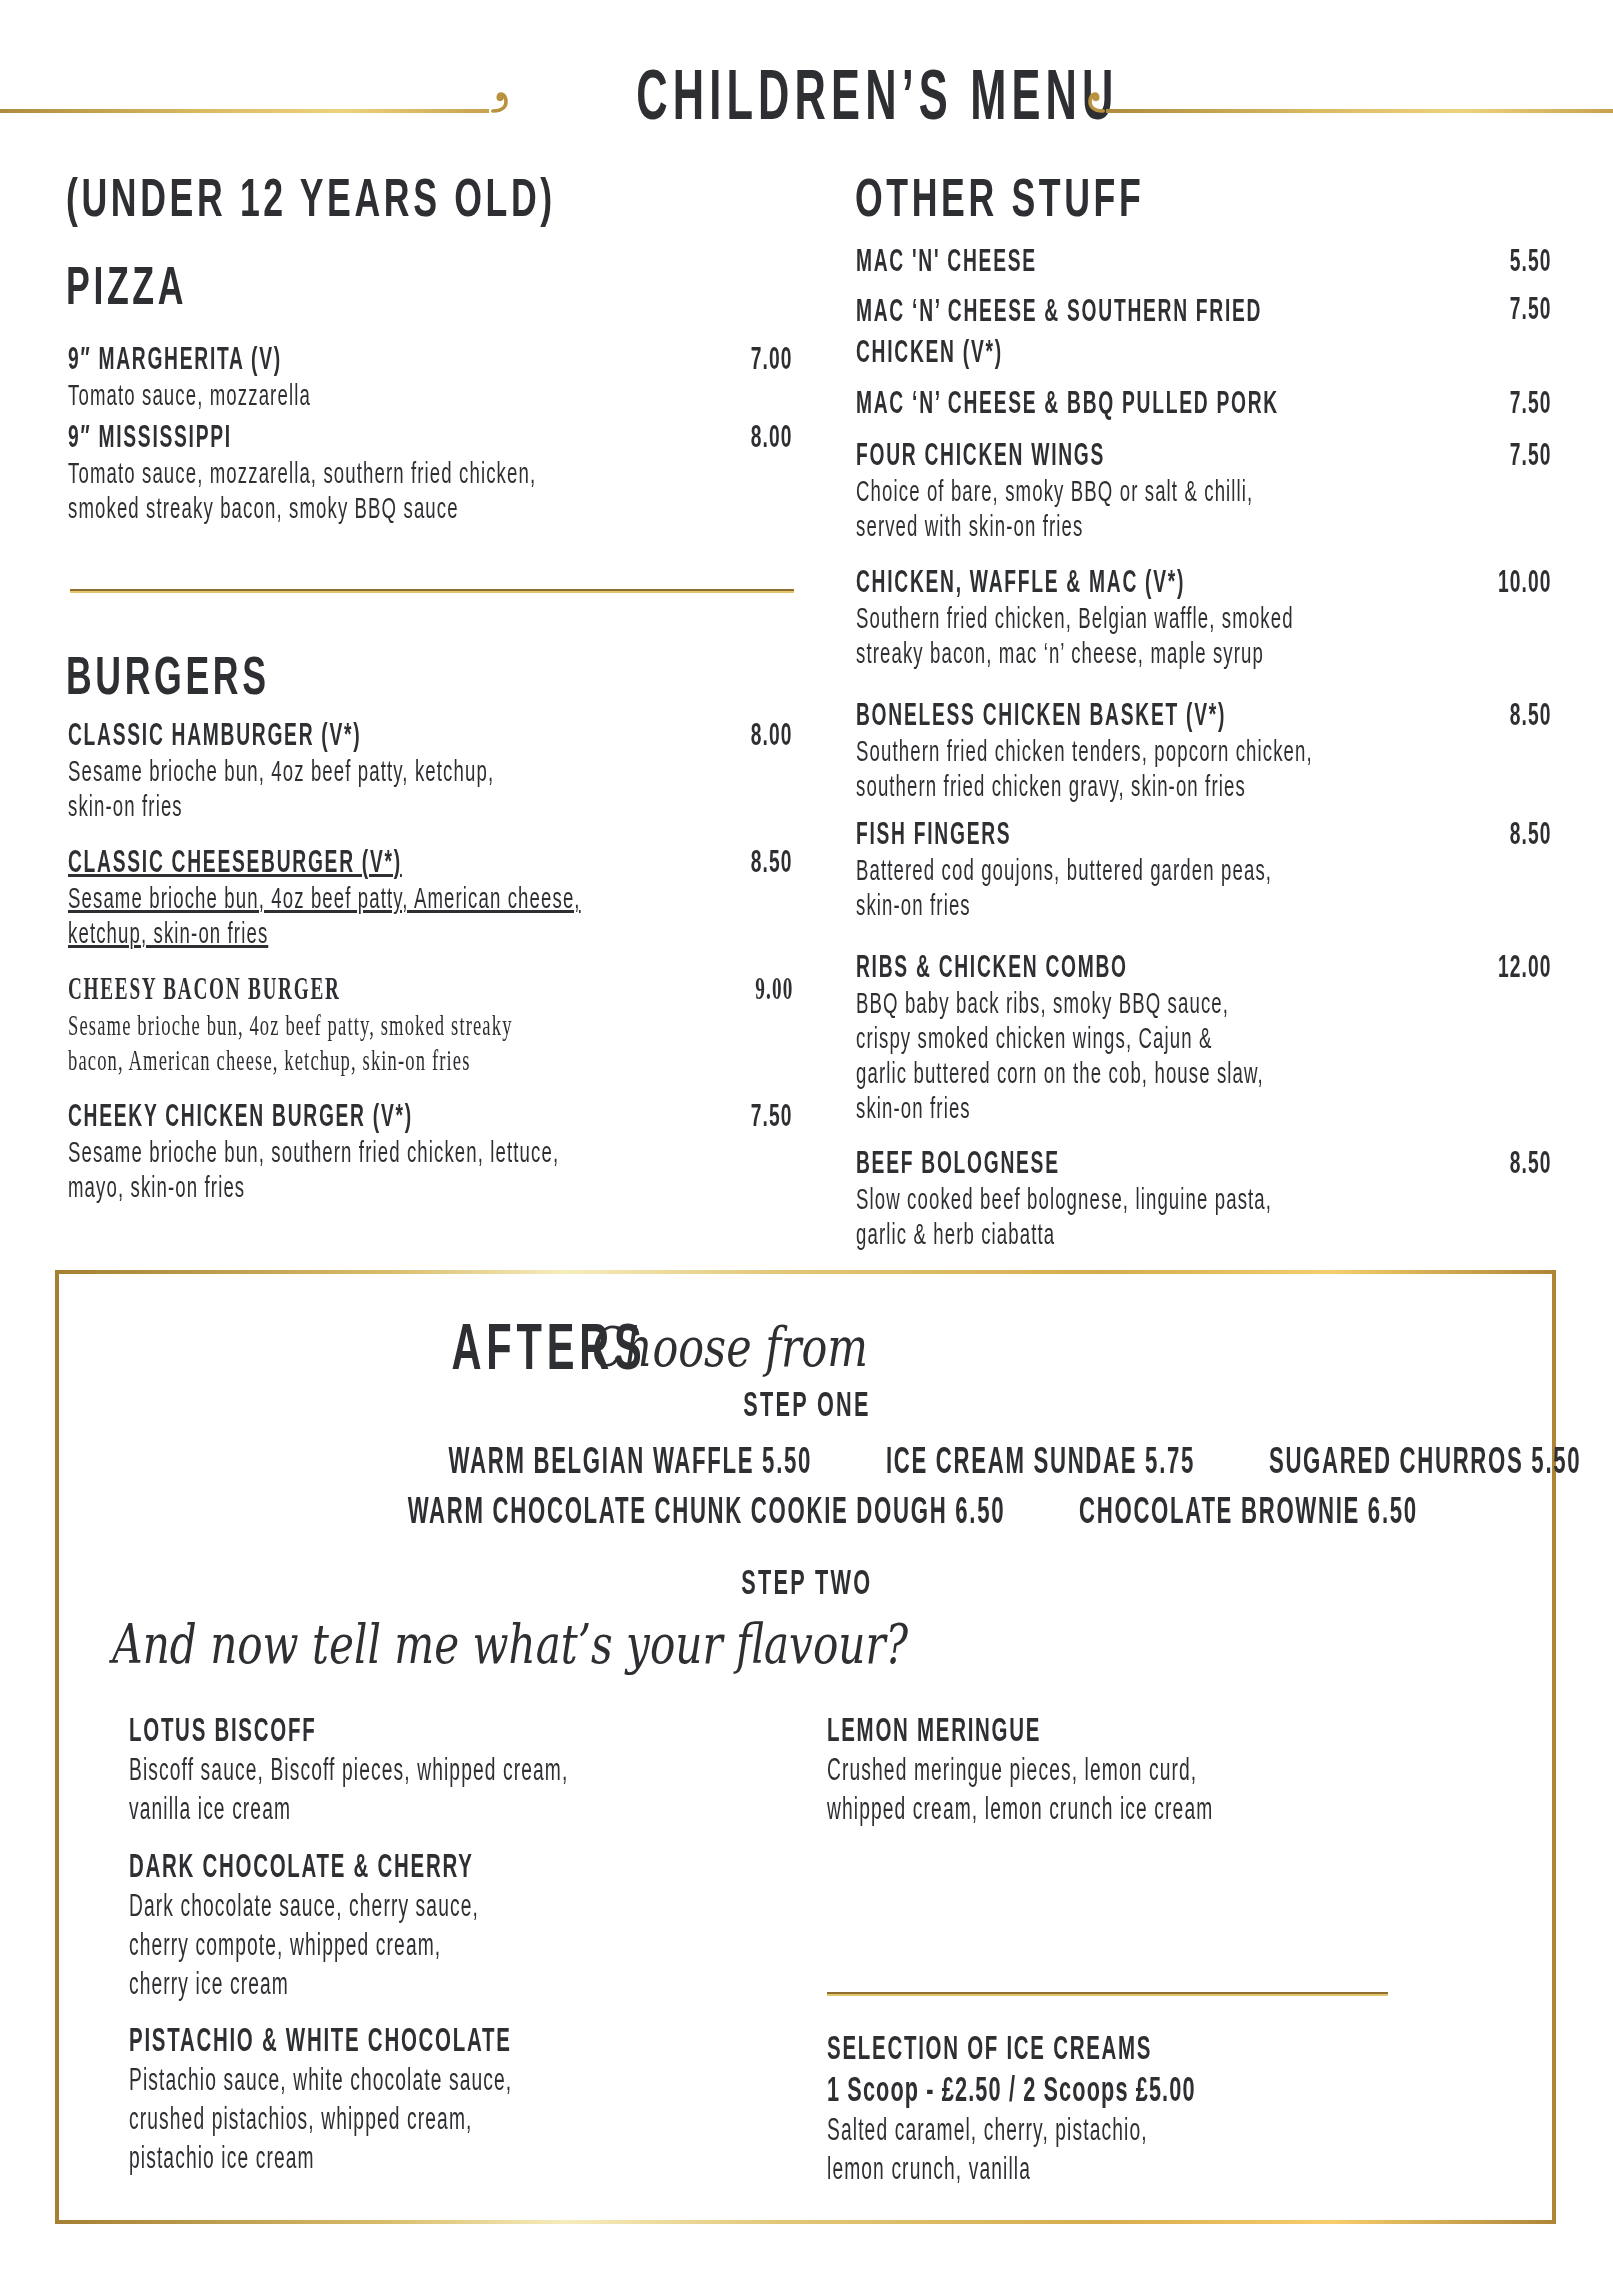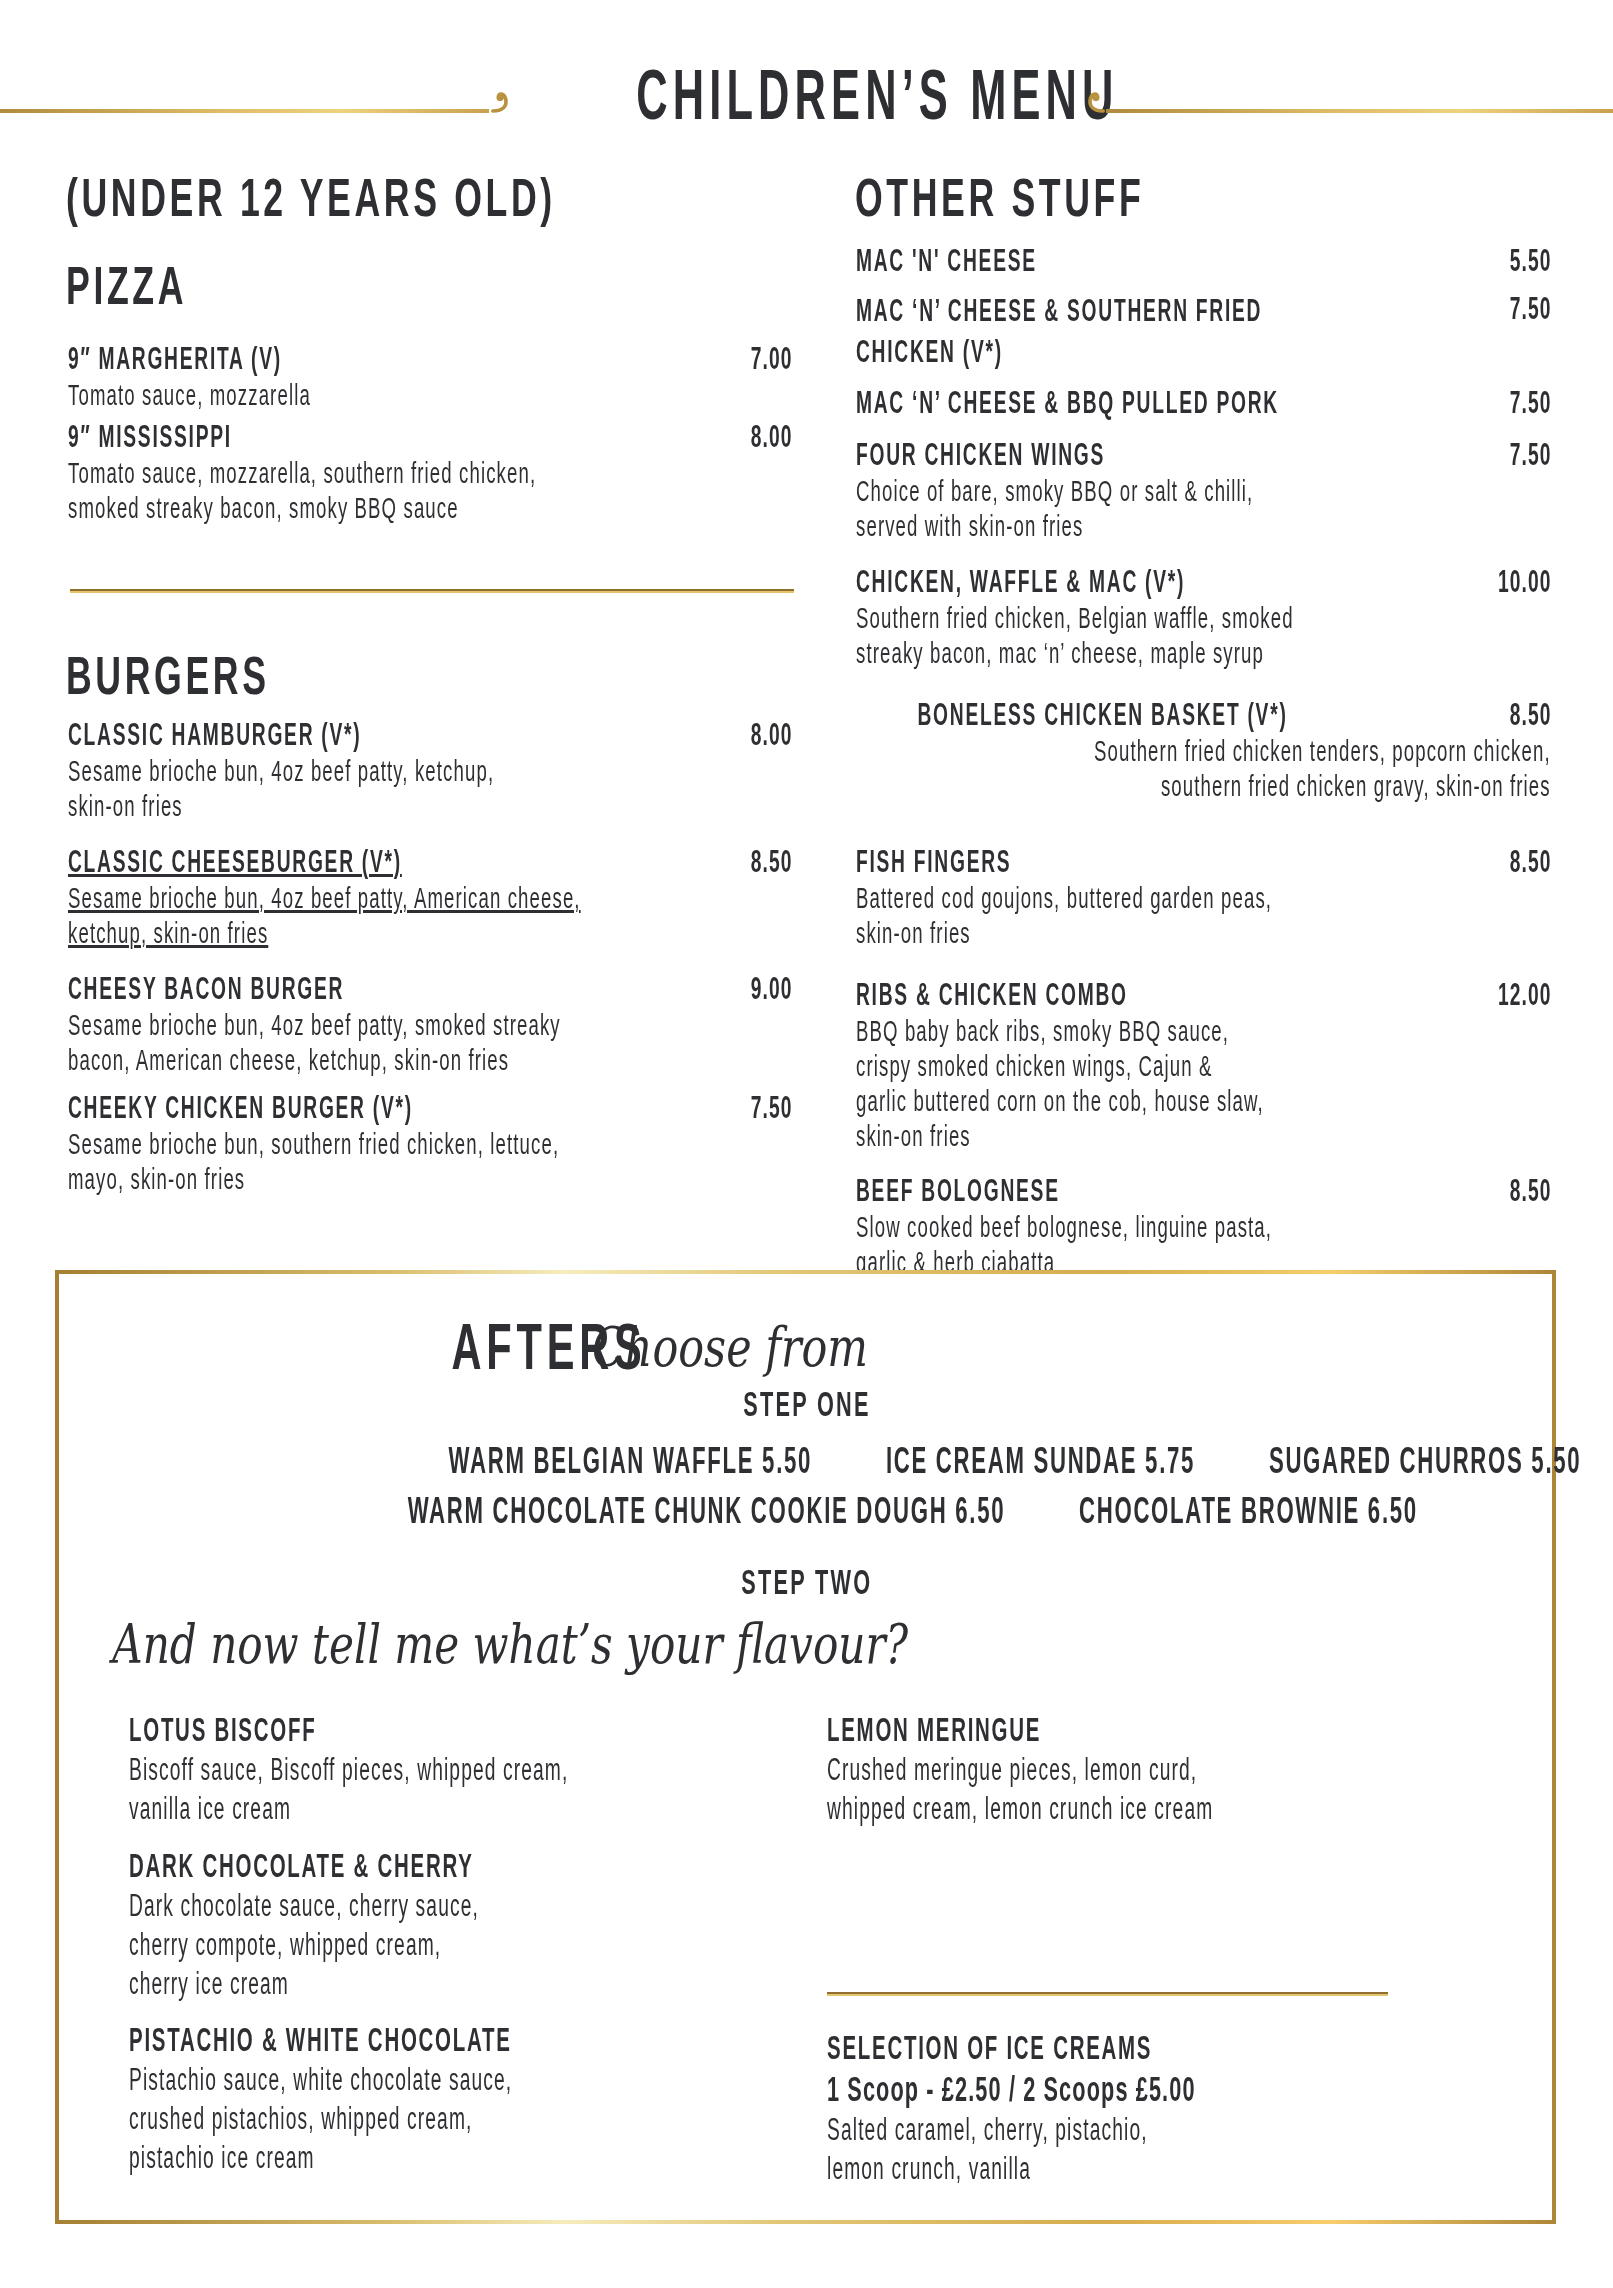--- a/index.html
+++ b/index.html
@@ -86,21 +86,21 @@
     <div class="item-price">8.00</div>
     <div class="item-desc">Sesame brioche bun, 4oz beef patty, ketchup,
 skin-on fries</div>
   </div>
   <div class="item" style="margin-bottom:20px;text-decoration:underline;">
     <div class="item-name">CLASSIC CHEESEBURGER (V*)</div>
     <div class="item-price">8.50</div>
     <div class="item-desc">Sesame brioche bun, 4oz beef patty, American cheese,
 ketchup, skin-on fries</div>
   </div>
-  <div class="item" style="margin-bottom:12px;">
+  <div class="item" style="margin-bottom:20px;font-family:Liberation Serif, serif;">
     <div class="item-name">CHEESY BACON BURGER</div>
     <div class="item-price">9.00</div>
     <div class="item-desc">Sesame brioche bun, 4oz beef patty, smoked streaky
 bacon, American cheese, ketchup, skin-on fries</div>
   </div>
   <div class="item">
     <div class="item-name">CHEEKY CHICKEN BURGER (V*)</div>
     <div class="item-price">7.50</div>
     <div class="item-desc">Sesame brioche bun, southern fried chicken, lettuce,
 mayo, skin-on fries</div>
@@ -128,21 +128,21 @@
     <div class="item-price">7.50</div>
     <div class="item-desc">Choice of bare, smoky BBQ or salt &amp; chilli,
 served with skin-on fries</div>
   </div>
   <div class="item" style="margin-bottom:26px;">
     <div class="item-name">CHICKEN, WAFFLE &amp; MAC (V*)</div>
     <div class="item-price">10.00</div>
     <div class="item-desc">Southern fried chicken, Belgian waffle, smoked
 streaky bacon, mac ‘n’ cheese, maple syrup</div>
   </div>
-  <div class="item" style="margin-bottom:40px;text-align:right;">
+  <div class="item" style="margin-bottom:12px;">
     <div class="item-name">BONELESS CHICKEN BASKET (V*)</div>
     <div class="item-price">8.50</div>
     <div class="item-desc">Southern fried chicken tenders, popcorn chicken,
 southern fried chicken gravy, skin-on fries</div>
   </div>
   <div class="item" style="margin-bottom:26px;">
     <div class="item-name">FISH FINGERS</div>
     <div class="item-price">8.50</div>
     <div class="item-desc">Battered cod goujons, buttered garden peas,
 skin-on fries</div>

